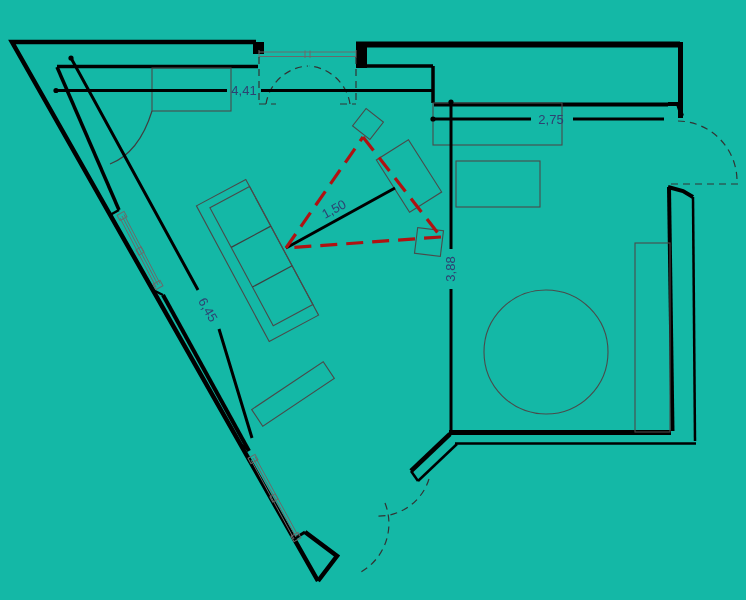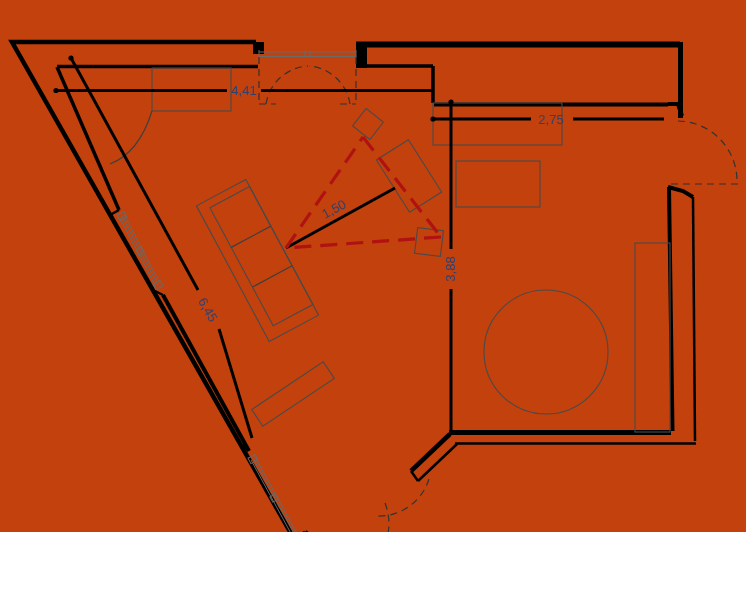--- a/index.html
+++ b/index.html
@@ -1,19 +1,19 @@
 <!DOCTYPE html>
 <html><head>
 <meta charset="utf-8">
 <style>
   html,body{margin:0;padding:0;background:#fff;}
   #canvas{
     position:relative;
-    width:746px;height:532px;
-    background:#c2410c;
+    width:746px;height:600px;
+    background:#14b8a6;
     font-family:"Liberation Sans", sans-serif;
     overflow:hidden;
   }
   svg{display:block;}
   .wall{stroke:#000;fill:none;stroke-linecap:butt;}
   .thin{stroke:#3f3f3f;stroke-width:1.2;fill:none;}
   .furn{stroke:#4a4a4a;stroke-width:1.1;fill:#fff;fill-opacity:0;}
   .glaz{stroke:#6a6a6a;stroke-width:1;fill:none;}
   .dash{stroke:#333;stroke-width:1.2;fill:none;stroke-dasharray:7 5;}
   .dim{stroke:#000;stroke-width:3;fill:none;}

